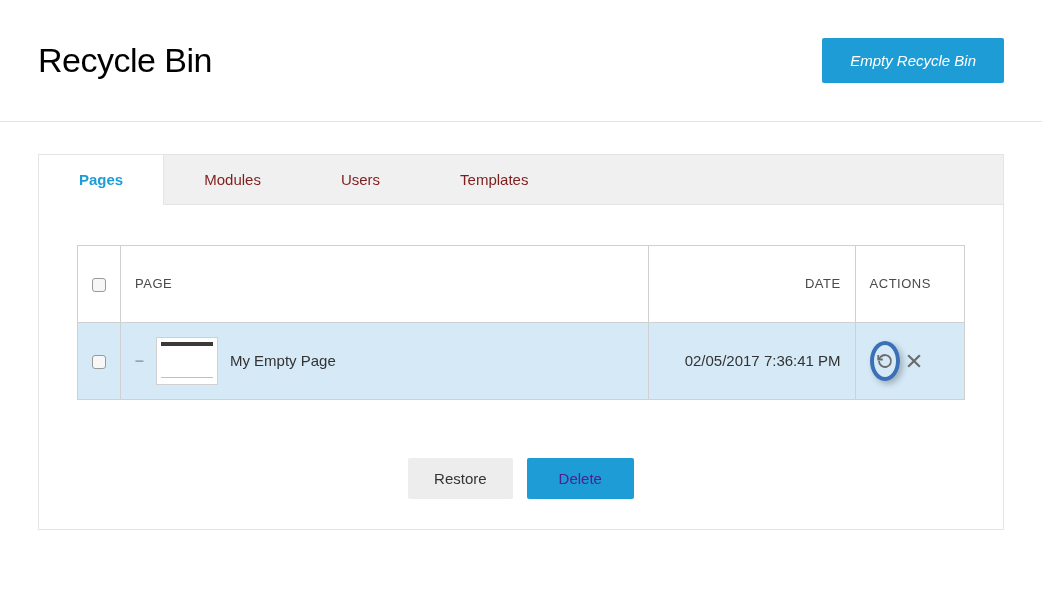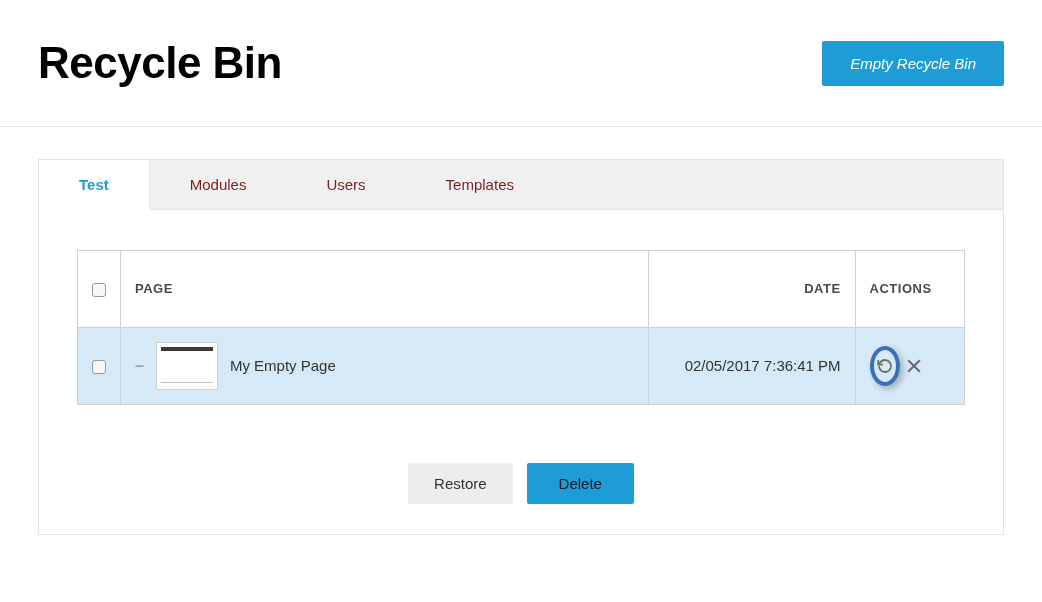--- a/index.html
+++ b/index.html
@@ -11,22 +11,22 @@
       overflow: hidden;
     }
     .header {
       display: flex;
       justify-content: space-between;
       align-items: center;
       padding: 38px 38px 38px 38px;
       border-bottom: 1px solid #e4e4e4;
     }
     .page-title {
-      font-size: 44px;
-      font-weight: 700;
+      font-size: 34px;
+      font-weight: 400;
       color: #000;
       letter-spacing: -0.5px;
     }
     .btn-primary {
       background: #1e9cd6;
       color: #fff;
       border: none;
       padding: 14px 28px;
       font-size: 15px;
       cursor: pointer;
@@ -65,21 +65,21 @@
       padding: 40px 38px 30px 38px;
     }
     table {
       width: 100%;
       border-collapse: collapse;
       border: 1px solid #d0d0d0;
     }
     th {
       text-align: left;
       font-size: 13px;
-      font-weight: 700;
+      font-weight: 400;
       color: #4a4a4a;
       padding: 30px 14px;
       border-bottom: 1px solid #d0d0d0;
       border-right: 1px solid #d0d0d0;
       background: #fff;
       letter-spacing: 0.5px;
     }
     th:last-child { border-right: none; }
     td {
       padding: 14px 14px;
@@ -174,41 +174,41 @@
       background: #ededed;
       color: #333;
       border: none;
       padding: 12px 26px;
       font-size: 15px;
       cursor: pointer;
       border-radius: 2px;
     }
     .btn-delete {
       background: #1e9cd6;
-      color: #0f172a;
+      color: #4c1d95;
       border: none;
       padding: 12px 32px;
       font-size: 15px;
       cursor: pointer;
       border-radius: 2px;
     }
   </style>
 </head>
 <body>
 
 <div class="header">
   <h1 class="page-title">Recycle Bin</h1>
   <button class="btn-primary">Empty Recycle Bin</button>
 </div>
 
 <div class="content">
   <div class="panel">
 
     <div class="tabs">
-      <button class="tab active">Test</button>
+      <button class="tab active">Pages</button>
       <button class="tab">Modules</button>
       <button class="tab">Users</button>
       <button class="tab">Templates</button>
     </div>
 
     <div class="tab-body">
       <table>
         <thead>
           <tr>
             <th class="col-check">

